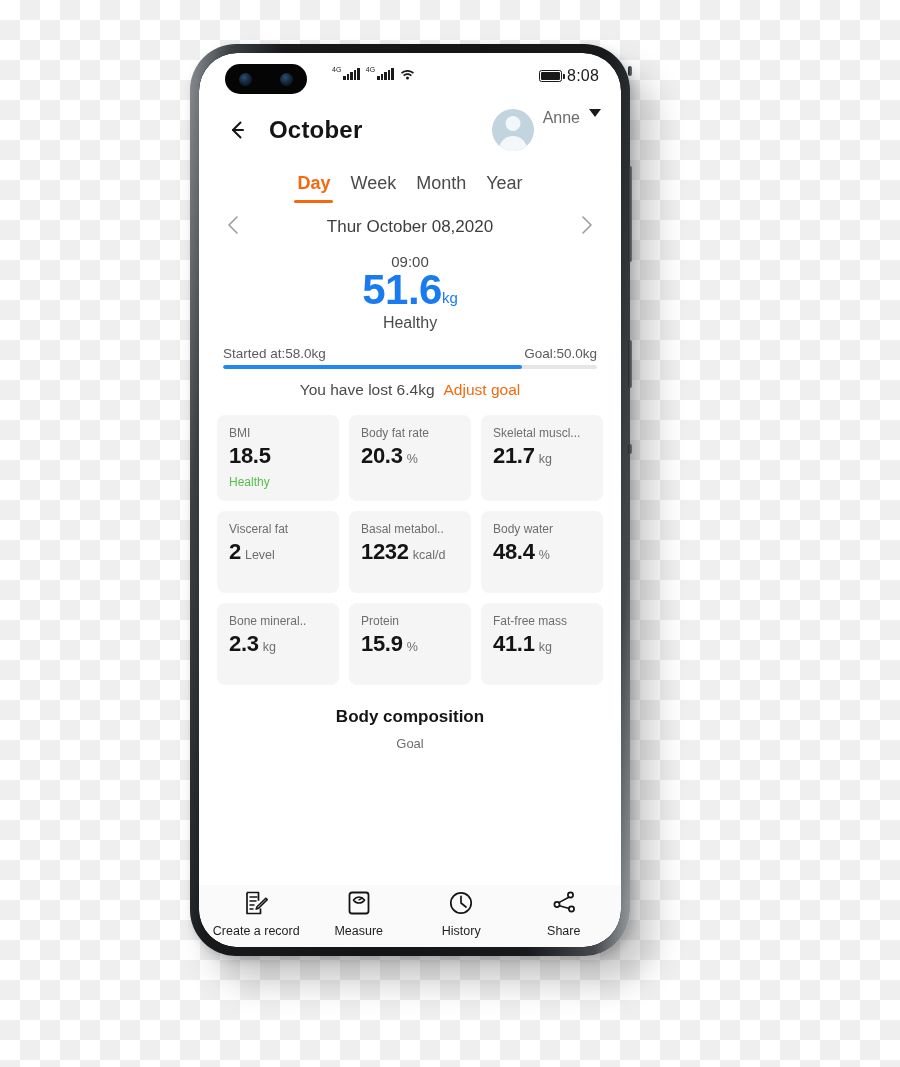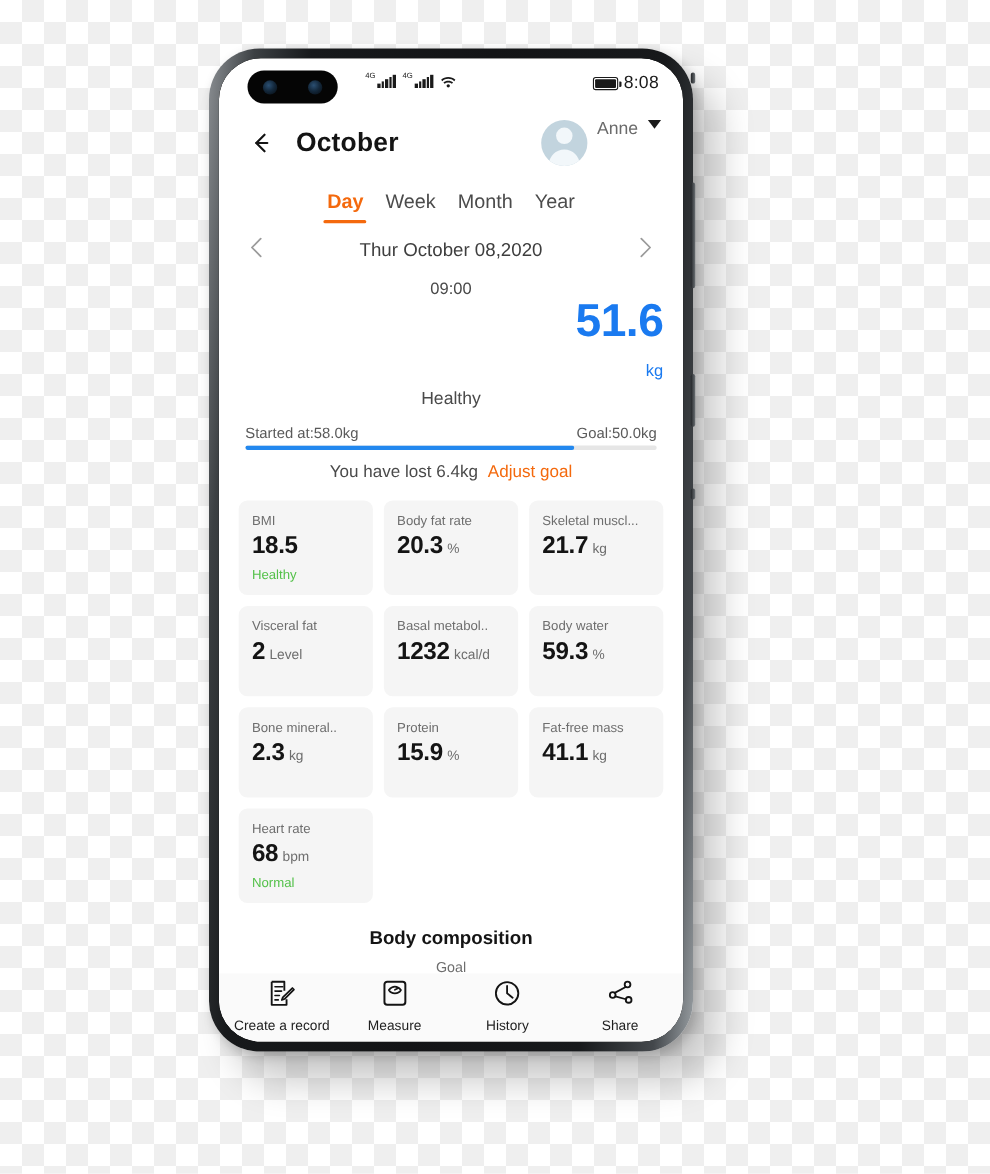--- a/index.html
+++ b/index.html
@@ -207,21 +207,21 @@
     align-items: center;
     justify-content: space-between;
     padding: 10px 7px 4px;
   }
   .chev { color:#9b9b9b; cursor:pointer; display:block; }
   #date-label { font-size: 17px; color: #3e3e3e; }
 
   
   #time-label { text-align:center; font-size:15px; color:#4a4a4a; margin-top:8px; }
   #weight-row {
-    display:flex; align-items:flex-end; justify-content:center; gap:16px; margin-top:-2px;flex-direction:column;
+    display:flex; align-items:flex-end; justify-content:center; gap:0; margin-top:-2px;
   }
   #weight-value { font-size: 42px; font-weight: bold; color:#1a7af0; line-height:1.05; letter-spacing:-.5px;}
   #weight-unit  { font-size: 15px; color:#1a7af0; padding-bottom: 6px; }
   #weight-status { text-align:center; font-size:16px; color:#4a4a4a; margin-top:2px; }
 
   
   #goalwrap { margin-top: 14px; padding: 0 6px; }
   #goal-labels { display:flex; justify-content:space-between; font-size:13.5px; color:#5a5a5a; }
   #goal-track {
     margin-top: 4px; height: 4px; border-radius: 2px; background:#e6e6e6; overflow:hidden;
@@ -422,21 +422,21 @@
             <div class="card">
               <div class="card-label">Basal metabol..</div>
               <div class="card-valrow">
                 <span class="card-value">1232</span>
                 <span class="card-unit">kcal/d</span>
               </div>
             </div>
             <div class="card">
               <div class="card-label">Body water</div>
               <div class="card-valrow">
-                <span class="card-value">59.3</span>
+                <span class="card-value">48.4</span>
                 <span class="card-unit">%</span>
               </div>
             </div>
             <div class="card">
               <div class="card-label">Bone mineral..</div>
               <div class="card-valrow">
                 <span class="card-value">2.3</span>
                 <span class="card-unit">kg</span>
               </div>
             </div>
@@ -446,28 +446,20 @@
                 <span class="card-value">15.9</span>
                 <span class="card-unit">%</span>
               </div>
             </div>
             <div class="card">
               <div class="card-label">Fat-free mass</div>
               <div class="card-valrow">
                 <span class="card-value">41.1</span>
                 <span class="card-unit">kg</span>
               </div>
-            </div>
-            <div class="card">
-              <div class="card-label">Heart rate</div>
-              <div class="card-valrow">
-                <span class="card-value">68</span>
-                <span class="card-unit">bpm</span>
-              </div>
-              <div class="card-note">Normal</div>
             </div>
           </div>
 
       <div id="bodycomp-title">Body composition</div>
       <div id="bodycomp-sub">Goal</div>
     </div>
 
     <div id="bottomnav">
 
       <div class="navitem">

